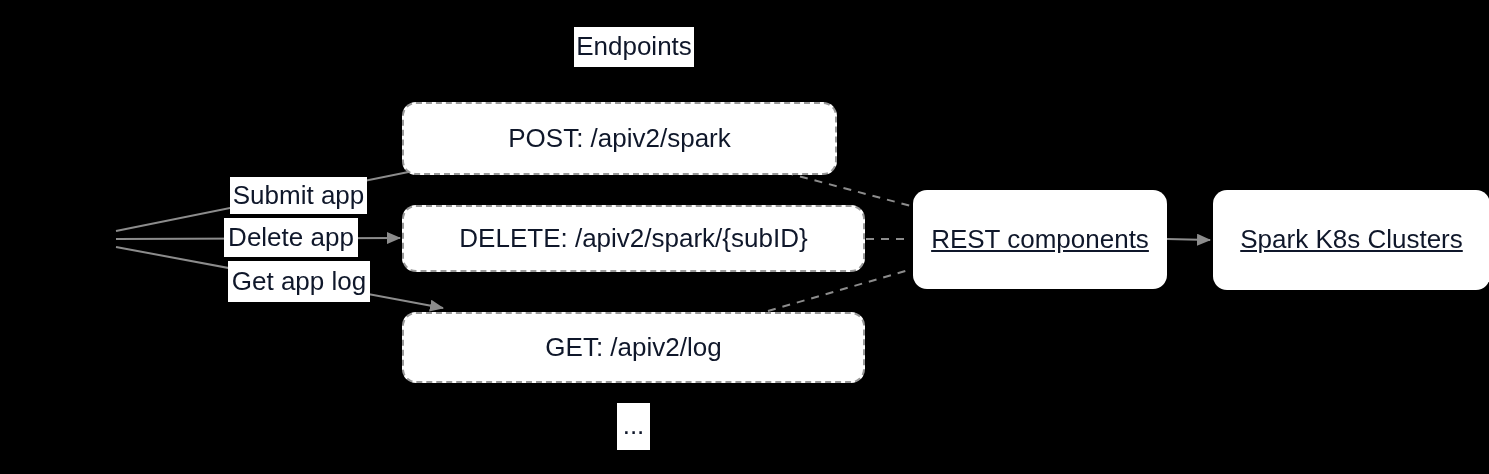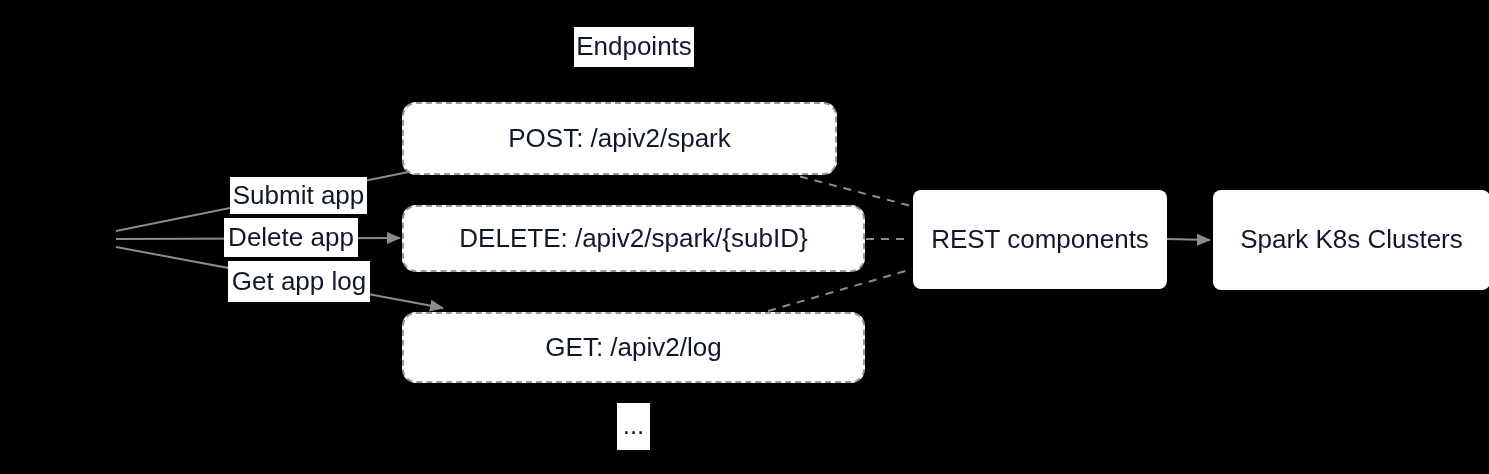--- a/index.html
+++ b/index.html
@@ -35,21 +35,22 @@
   
   .edge-label, .title-label { border-radius: 0; }
 
   
   .endpoint {
     border: 2px dashed #999999;
     border-radius: 14px;
   }
   
   .component {
-    border-radius: 8px;
+    border-radius: 14px;
+    text-decoration: underline;
   }
 
   
   .clients      { left: 23px;   top: 218px; width: 93px;  height: 43px; }
   .lbl-submit   { left: 230px;  top: 177px; width: 137px; height: 37px; }
   .lbl-delete   { left: 224px;  top: 218px; width: 134px; height: 39px; }
   .lbl-getlog   { left: 228px;  top: 261px; width: 142px; height: 41px; }
   .endpoints-t  { left: 574px;  top: 27px;  width: 120px; height: 40px; }
   .ep-post      { left: 402px;  top: 102px;  width: 435px; height: 73px; }
   .ep-delete    { left: 402px;  top: 205px; width: 463px; height: 67px; }

